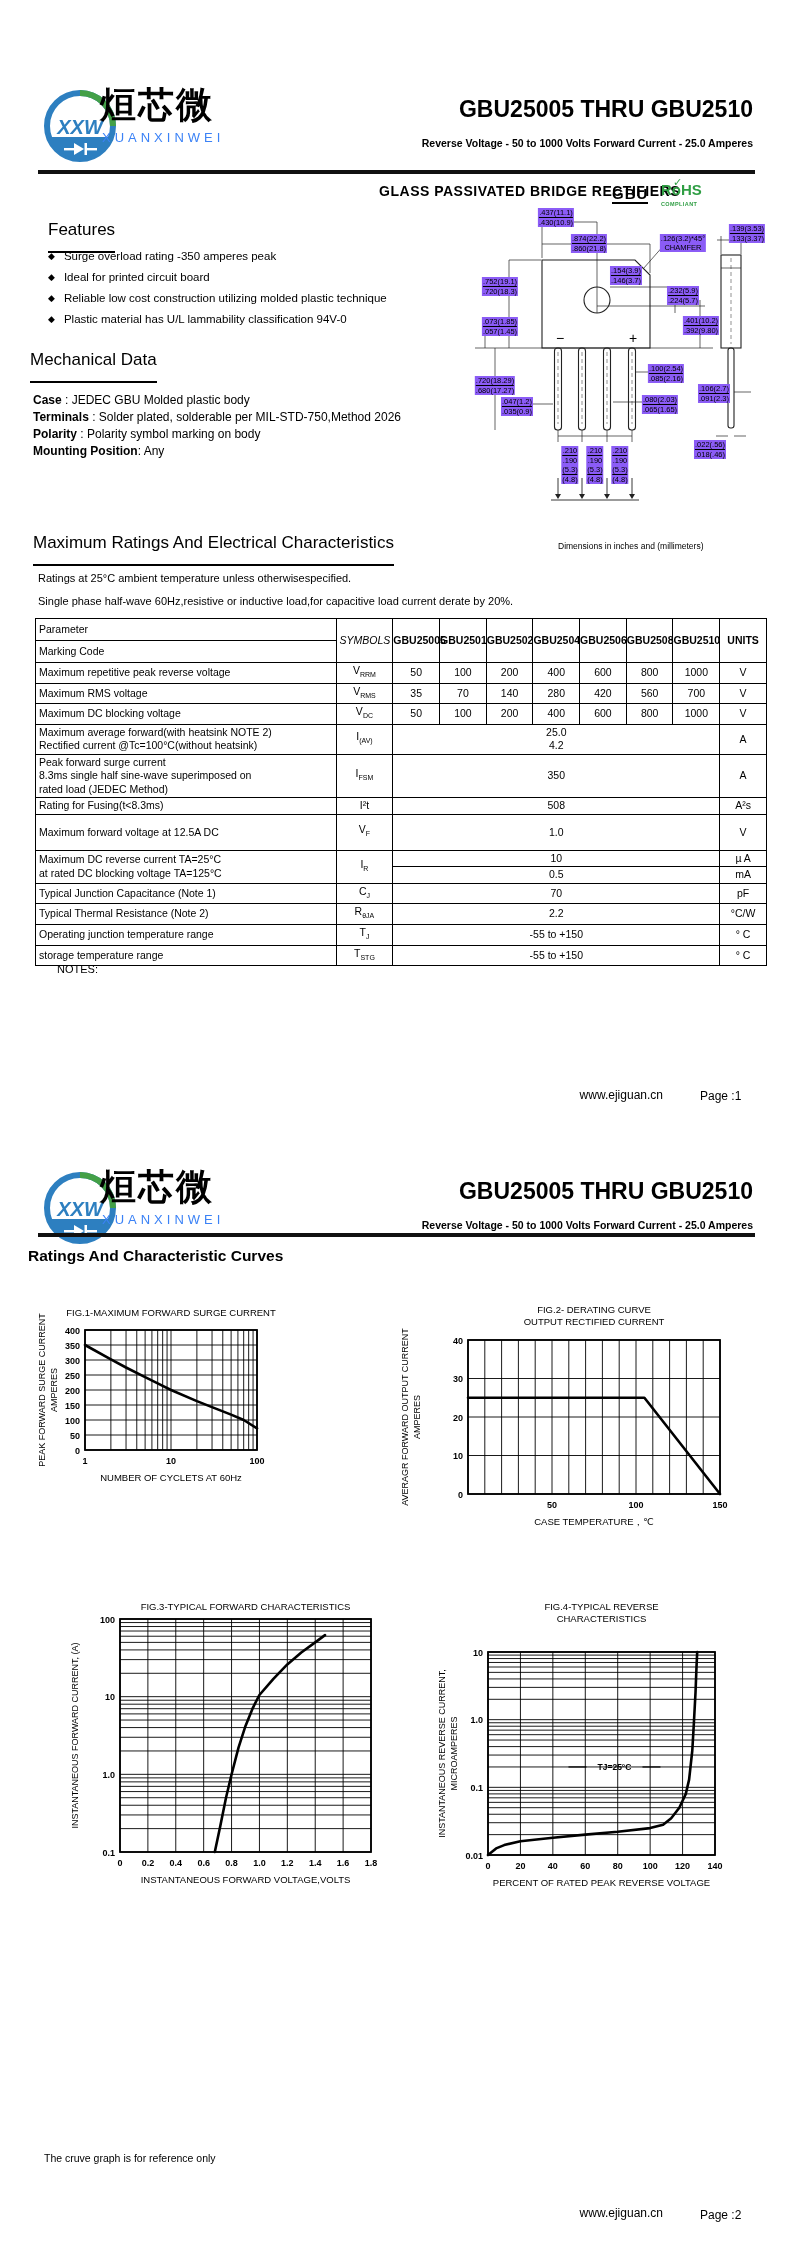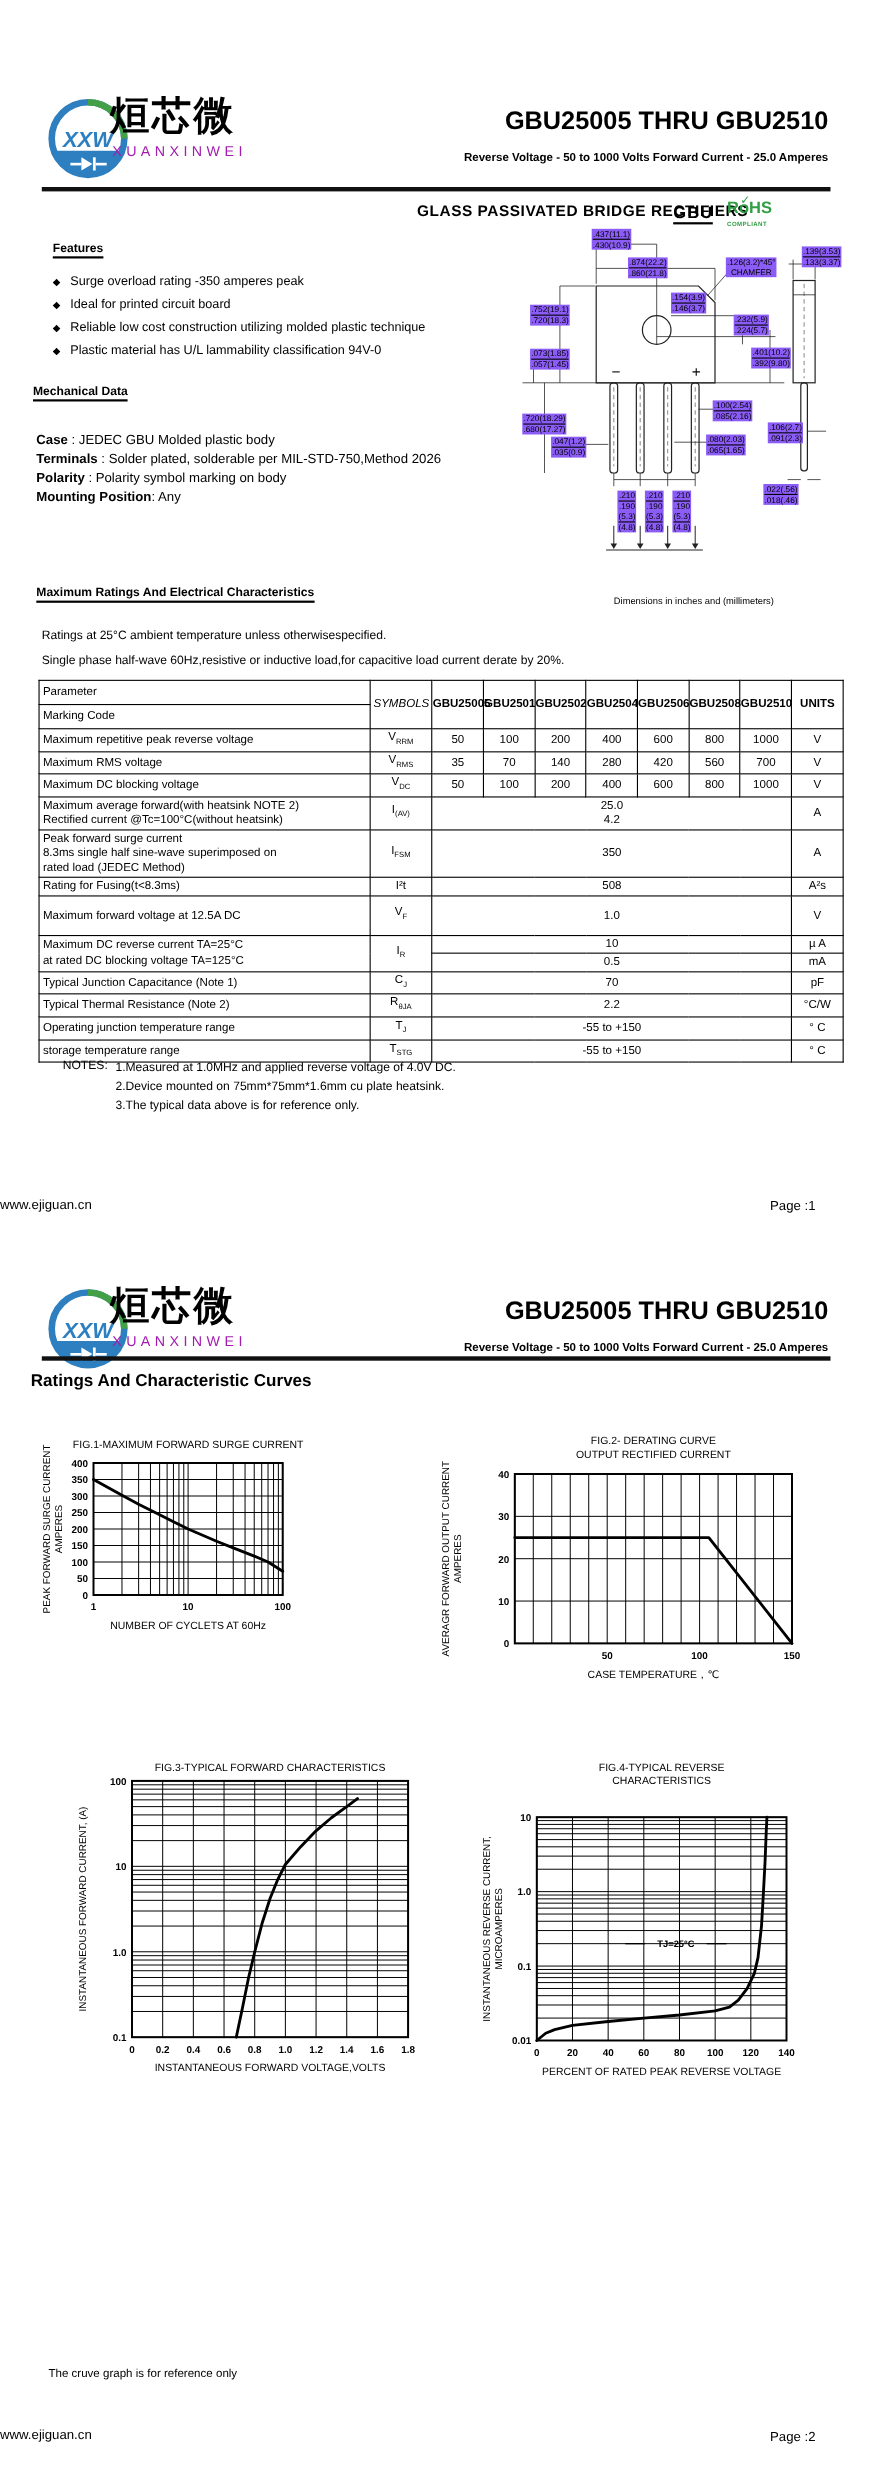--- a/index.html
+++ b/index.html
@@ -2,26 +2,26 @@
 <html><head>
 <meta charset="utf-8">
 <style>
 *{margin:0;padding:0;box-sizing:border-box}
 html,body{background:#fff}
 body{width:793px;height:2244px;position:relative;font-family:"Liberation Sans","DejaVu Sans",sans-serif;color:#000;overflow:hidden}
 
 .hdr{position:absolute;left:0;width:793px;height:92px}
 .logo{position:absolute;left:40px;top:0}
 .cjk{position:absolute;left:100px;top:2px;font-size:36px;font-weight:bold;letter-spacing:2px;line-height:42px}
-.roman{position:absolute;left:102px;top:48px;font-size:13px;letter-spacing:4px;color:#a21caf}
+.roman{position:absolute;left:102px;top:48px;font-size:13px;letter-spacing:4px;color:#3b82f6}
 .h-title{position:absolute;right:40px;top:14px;font-size:23px;font-weight:bold;white-space:nowrap}
 .h-sub{position:absolute;right:40px;top:55px;font-size:10.5px;font-weight:bold;white-space:nowrap}
 .divider{position:absolute;left:38px;width:717px;height:4px;background:#111}
 .doc-title{position:absolute;left:0;top:183px;width:680px;text-align:right;font-size:14px;font-weight:bold;letter-spacing:.5px}
-.sec-h{position:absolute;font-size:11px;font-weight:bold;border-bottom:2.5px solid #000;padding-bottom:1px;white-space:nowrap}
+.sec-h{position:absolute;font-size:17px;font-weight:normal;border-bottom:2.5px solid #000;padding-bottom:11px;white-space:nowrap}
 
 .feat-wrap{position:absolute;left:48px;top:246px;width:370px}
 .feat-item{display:flex;align-items:flex-start;font-size:11.5px;line-height:21px}
 .feat-item .dmd{font-size:9px;margin-right:9px;line-height:21px}
 
 .gbu{position:absolute;left:612px;top:185px;font-size:15px;font-weight:bold;letter-spacing:1px;border-bottom:2.5px solid #000;padding-bottom:0}
 .rohs{position:absolute;left:661px;top:182px;color:#2f9e44;font-weight:bold;font-size:15px;line-height:15px}
 .rohs .check{position:absolute;left:12px;top:-7px;font-size:11px}
 .rohs .sub{display:block;font-size:5.5px;letter-spacing:.4px;font-weight:bold;color:#2f9e44}
 
@@ -44,21 +44,21 @@
 .part-h{font-size:8px;font-weight:bold;padding:1px 0 !important}
 .sym-h{font-style:italic;font-size:9.5px}
 .unit-h{font-weight:bold;font-size:10px}
 .symc{font-size:11px}
 #ratings-table sub{font-size:7px}
 
 .notes{position:absolute;left:57px;top:963px;font-size:11px;display:flex}
 .notes .lbl{margin-right:7px}
 .notes .ln{line-height:17px}
 
-.f-url{position:absolute;left:0;width:663px;text-align:left;font-size:12px}
+.f-url{position:absolute;left:0;width:663px;text-align:right;font-size:12px}
 .f-page{position:absolute;left:700px;font-size:12px}
 
 .p2-head{position:absolute;left:28px;top:1247px;font-size:15.5px;font-weight:bold}
 .chart{position:absolute}
 svg text{font-family:"Liberation Sans","DejaVu Sans",sans-serif}
 .ref-note{position:absolute;left:44px;top:2152px;font-size:10.5px}
 </style>
 </head>
 <body>
 
@@ -396,25 +396,20 @@
         <td class="cl">storage temperature range</td>
         <td class="symc">T<sub>STG</sub></td>
         <td colspan="7">-55 to +150</td>
         <td>° C</td>
       </tr>
     </tbody>
   </table>
 
 <div class="notes">
   <span class="lbl">NOTES:</span>
-  <div>
-    <div class="ln">1.Measured at 1.0MHz and applied reverse voltage of 4.0V DC.</div>
-    <div class="ln">2.Device mounted on 75mm*75mm*1.6mm cu plate heatsink.</div>
-    <div class="ln">3.The typical data above is for reference only.</div>
-  </div>
 </div>
 
 <div class="f-url" style="top:1088px">www.ejiguan.cn</div>
 <div class="f-page" style="top:1089px">Page :1</div>
 
 <div class="hdr" style="top:1164px">
   <svg class="logo" width="88" height="88" viewBox="0 0 88 88">
     <circle cx="40" cy="44" r="33" fill="none" stroke="#2d7fc0" stroke-width="6"></circle>
     <path d="M40 11 A33 33 0 0 1 73 44" fill="none" stroke="#43a047" stroke-width="6"></path>
     <path d="M9 55 A33 33 0 0 0 71 55 Z" fill="#2d7fc0"></path>

